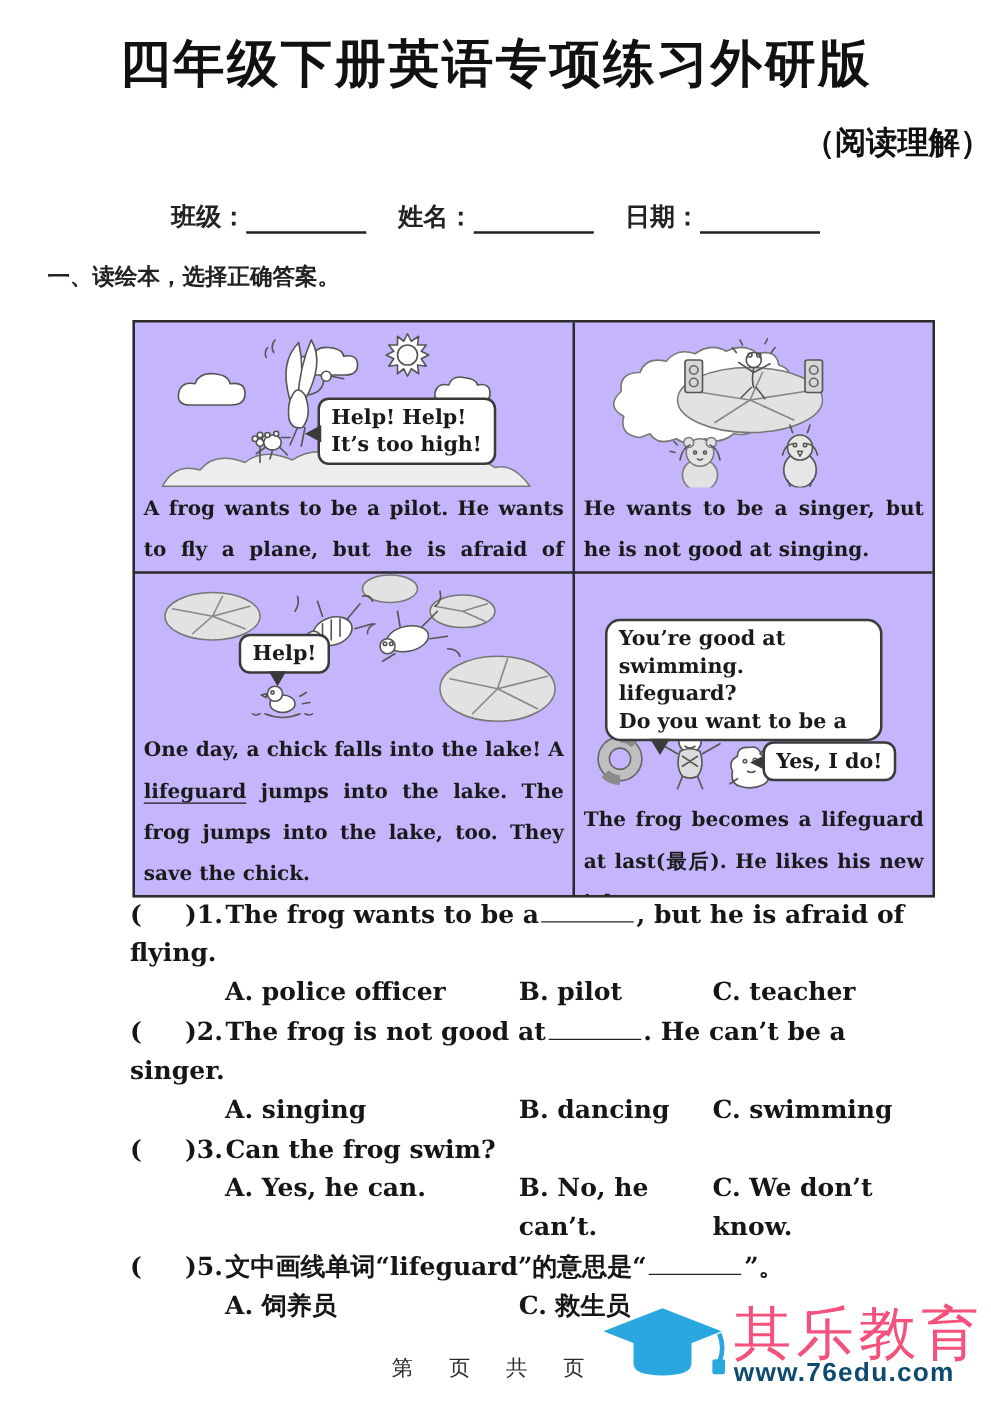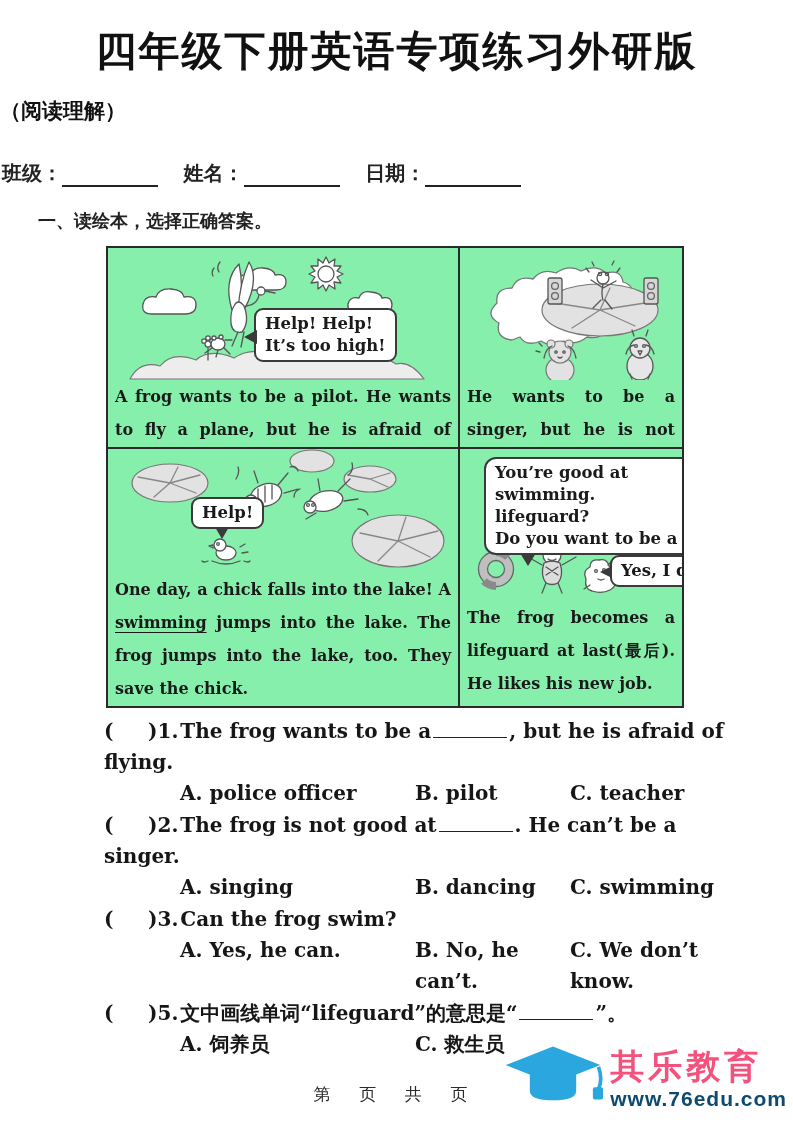--- a/index.html
+++ b/index.html
@@ -6,44 +6,44 @@
   html,body { background:#ffffff; }
   .page {
     position:relative; width:793px; height:1122px; background:#fff;
     font-family:"Liberation Sans", sans-serif; color:#1c1c1c; overflow:hidden;
   }
   .title {
     position:absolute; top:24px; left:0; width:100%; text-align:center;
     font-size:41px; font-weight:900; letter-spacing:2px; color:#111;
   }
   .subtitle {
-    position:absolute; top:97px; left:0; width:100%; text-align:left;
-    font-size:21px; font-weight:800; color:#111;
+    position:absolute; top:97px; left:0; width:100%; text-align:right;
+    font-size:25px; font-weight:800; color:#111;
   }
   .info-row {
-    position:absolute; top:160px; left:0; width:100%; 
+    position:absolute; top:160px; left:0; width:100%; text-align:center;
     font-size:20px; font-weight:600; color:#222;
   }
   .info-field { display:inline-block; margin:0 2px; }
   .write-blank {
     display:inline-block; width:96px; height:22px; vertical-align:bottom;
     border-bottom:2px solid #222; margin-right:16px;
   }
   .info-row .info-field:last-child .write-blank { margin-right:0; }
   .section-heading {
     position:absolute; top:209px; left:38px;
     font-size:18px; font-weight:800; color:#222;
   }
 
   
   .storyboard {
-    position:absolute; left:106px; top:246px; width:578px; height:462px;
+    position:absolute; left:106px; top:256px; width:642px; height:462px;
     border:2.5px solid #2a2a2a; display:grid;
     grid-template-columns:352px 1fr; grid-template-rows:201px 1fr;
-    background:#86efac;
+    background:#c4b5fd;
   }
   .cell { position:relative; overflow:hidden; }
   .cell-tl, .cell-bl { border-right:2px solid #2a2a2a; }
   .cell-tl, .cell-tr { border-bottom:2px solid #2a2a2a; }
   .illu { position:relative; width:100%; }
   .illu svg { display:block; }
   .caption {
     font-family:"DejaVu Serif", serif; font-weight:700; font-size:16px;
     line-height:33px; text-align:justify; margin:0 7px; color:#1a1a1a;
   }
@@ -82,21 +82,21 @@
   .opt-c { flex:1; }
 
   
   .page-num {
     position:absolute; left:0; width:100%; bottom:16px; text-align:center;
     font-size:17px; font-weight:400; letter-spacing:12px; color:#2b2b2b;
   }
   .logo { position:absolute; right:6px; bottom:8px; display:flex; align-items:center; }
   .logo-cap { width:102px; height:70px; margin-right:6px; }
   .logo-text { display:flex; flex-direction:column; align-items:flex-start; }
-  .logo-name { font-size:34px; font-weight:700; letter-spacing:4px; line-height:40px; }
+  .logo-name { font-size:46px; font-weight:400; letter-spacing:4px; line-height:40px; }
   .logo-url { font-size:21px; font-weight:800; letter-spacing:1px; line-height:26px; font-family:"Liberation Sans",sans-serif; }
 
   .ink { stroke:#555; fill:none; stroke-width:1.3; stroke-linecap:round; stroke-linejoin:round; }
   .ink-fill { stroke:#555; fill:#fff; stroke-width:1.3; stroke-linejoin:round; }
   .ink-gray { stroke:#777; fill:#e2e2e2; stroke-width:1.2; stroke-linejoin:round; }
 </style>
 </head>
 <body>
 
 <div class="page">
@@ -286,25 +286,25 @@
             <circle class="ink-fill" cx="112" cy="96" r="6"></circle>
             <circle class="ink" cx="110" cy="95" r="1.3"></circle>
             <polygon class="ink-fill" points="105,96 101,97 105,99"></polygon>
             <path class="ink" d="M132,98 l5,-3 M134,104 l6,-1 M100,112 q-4,2 -6,0 M136,112 q4,2 6,0"></path>
           </g>
         </svg>
         <div class="bubble bubble-p3">
           <span>Help!</span>
         </div>
       </div>
-      <p class="caption"><span>One day, a chick falls into the lake! A </span><span class="u-word">swimming</span><span> jumps into the lake. The frog jumps into the lake, too. They save the chick.</span></p>
+      <p class="caption"><span>One day, a chick falls into the lake! A </span><span class="u-word">lifeguard</span><span> jumps into the lake. The frog jumps into the lake, too. They save the chick.</span></p>
     </div>
 
     <div class="cell cell-br">
-      <div class="illu" style="height:152px;">
+      <div class="illu" style="height:152px;margin-top:28px;">
         <svg width="280" height="152" viewBox="0 0 280 152">
 
           <g>
             <circle cx="36" cy="120" r="13" fill="none" stroke="#bfbfbf" stroke-width="8"></circle>
             <circle cx="36" cy="120" r="17.5" fill="none" stroke="#666" stroke-width="1.3"></circle>
             <circle cx="36" cy="120" r="8.5" fill="none" stroke="#666" stroke-width="1.3"></circle>
             <path d="M36,103 a17,17 0 0 1 12,5" fill="none" stroke="#8a8a8a" stroke-width="8"></path>
             <path d="M36,137 a17,17 0 0 1 -12,-5" fill="none" stroke="#8a8a8a" stroke-width="8"></path>
           </g>
 

